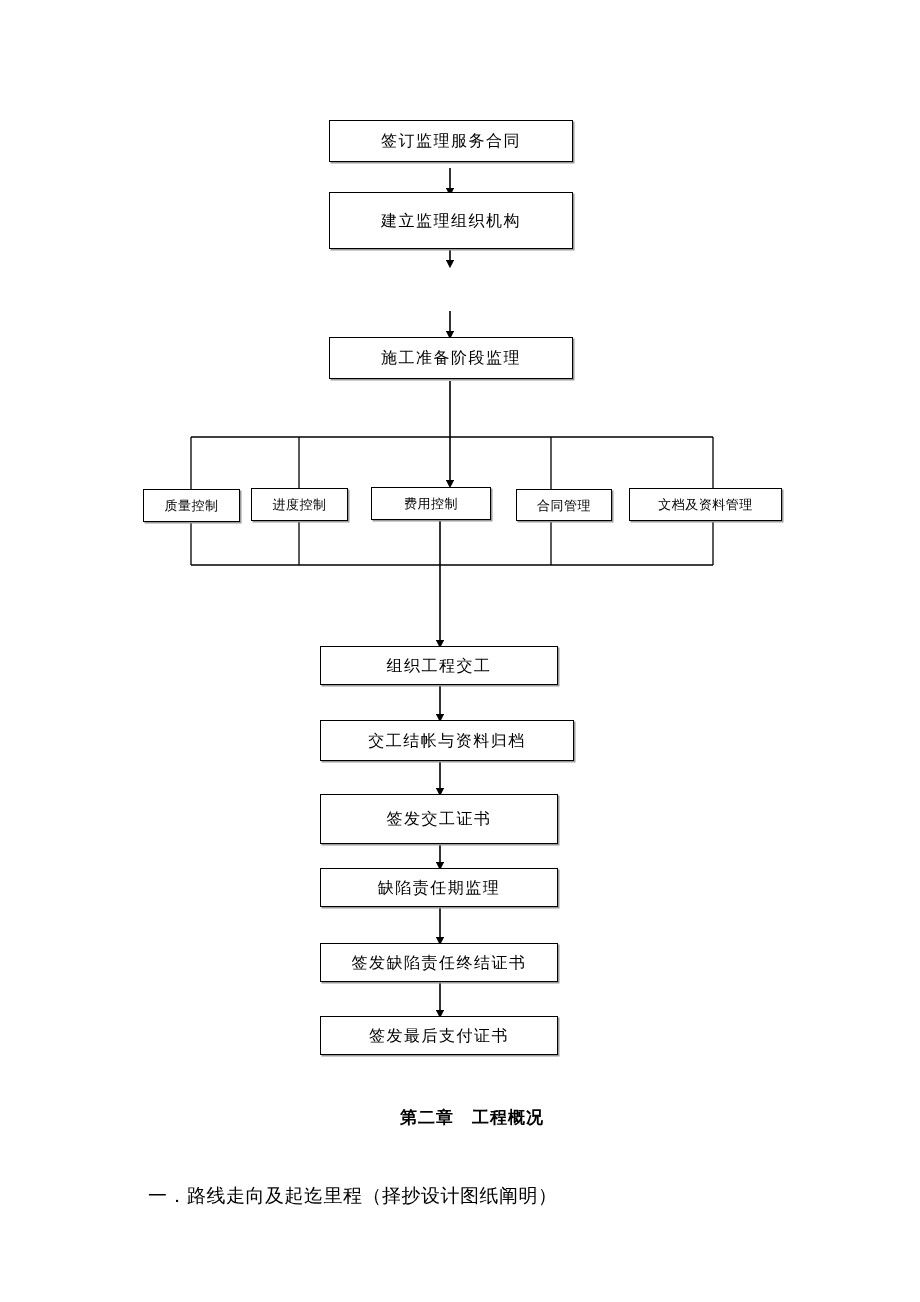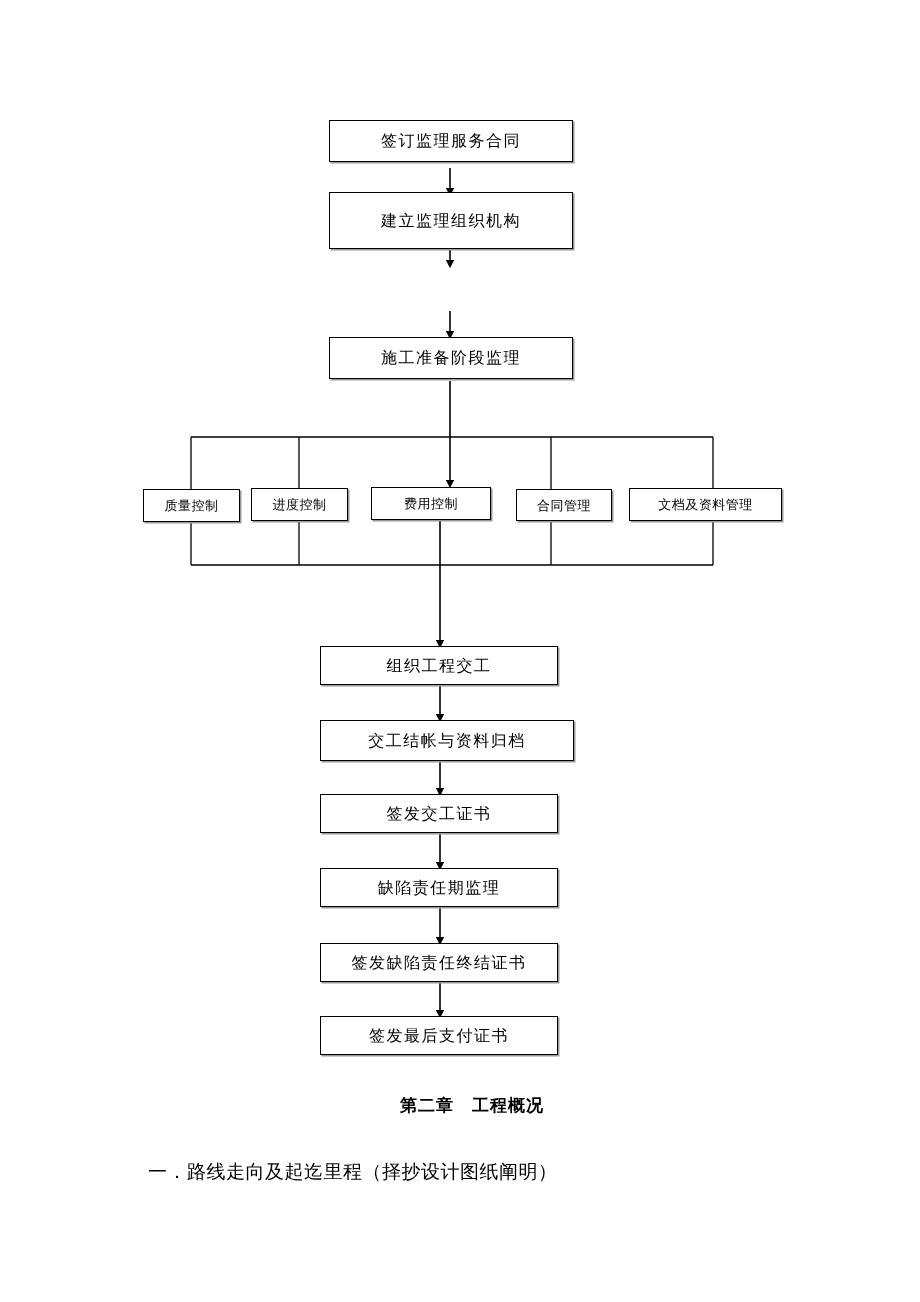--- a/index.html
+++ b/index.html
@@ -62,21 +62,21 @@
     position: absolute;
     left: 0;
     top: 1090px;
     width: 920px;
   }
   .chapter-heading {
     text-align: center;
     font-weight: bold;
     font-size: 17px;
     letter-spacing: 1px;
-    margin: 4px;
+    margin: 16px;
     padding: 0 0 0 24px;
   }
   .section-line {
     font-size: 19px;
     margin: 0;
     padding: 38px 0 0 148px;
     letter-spacing: 0.5px;
   }
 </style>
 </head>
@@ -162,21 +162,21 @@
     </div>
 
     <div class="node" style="left:320px; top:646px; width:238px; height:39px;">
       <span>组织工程交工</span>
     </div>
 
     <div class="node" style="left:320px; top:720px; width:254px; height:41px;">
       <span>交工结帐与资料归档</span>
     </div>
 
-    <div class="node" style="left:320px; top:794px; width:238px; height:39px;">
+    <div class="node" style="left:320px; top:794px; width:238px; height:50px;">
       <span>签发交工证书</span>
     </div>
 
     <div class="node" style="left:320px; top:868px; width:238px; height:39px;">
       <span>缺陷责任期监理</span>
     </div>
 
     <div class="node" style="left:320px; top:943px; width:238px; height:39px;">
       <span>签发缺陷责任终结证书</span>
     </div>

